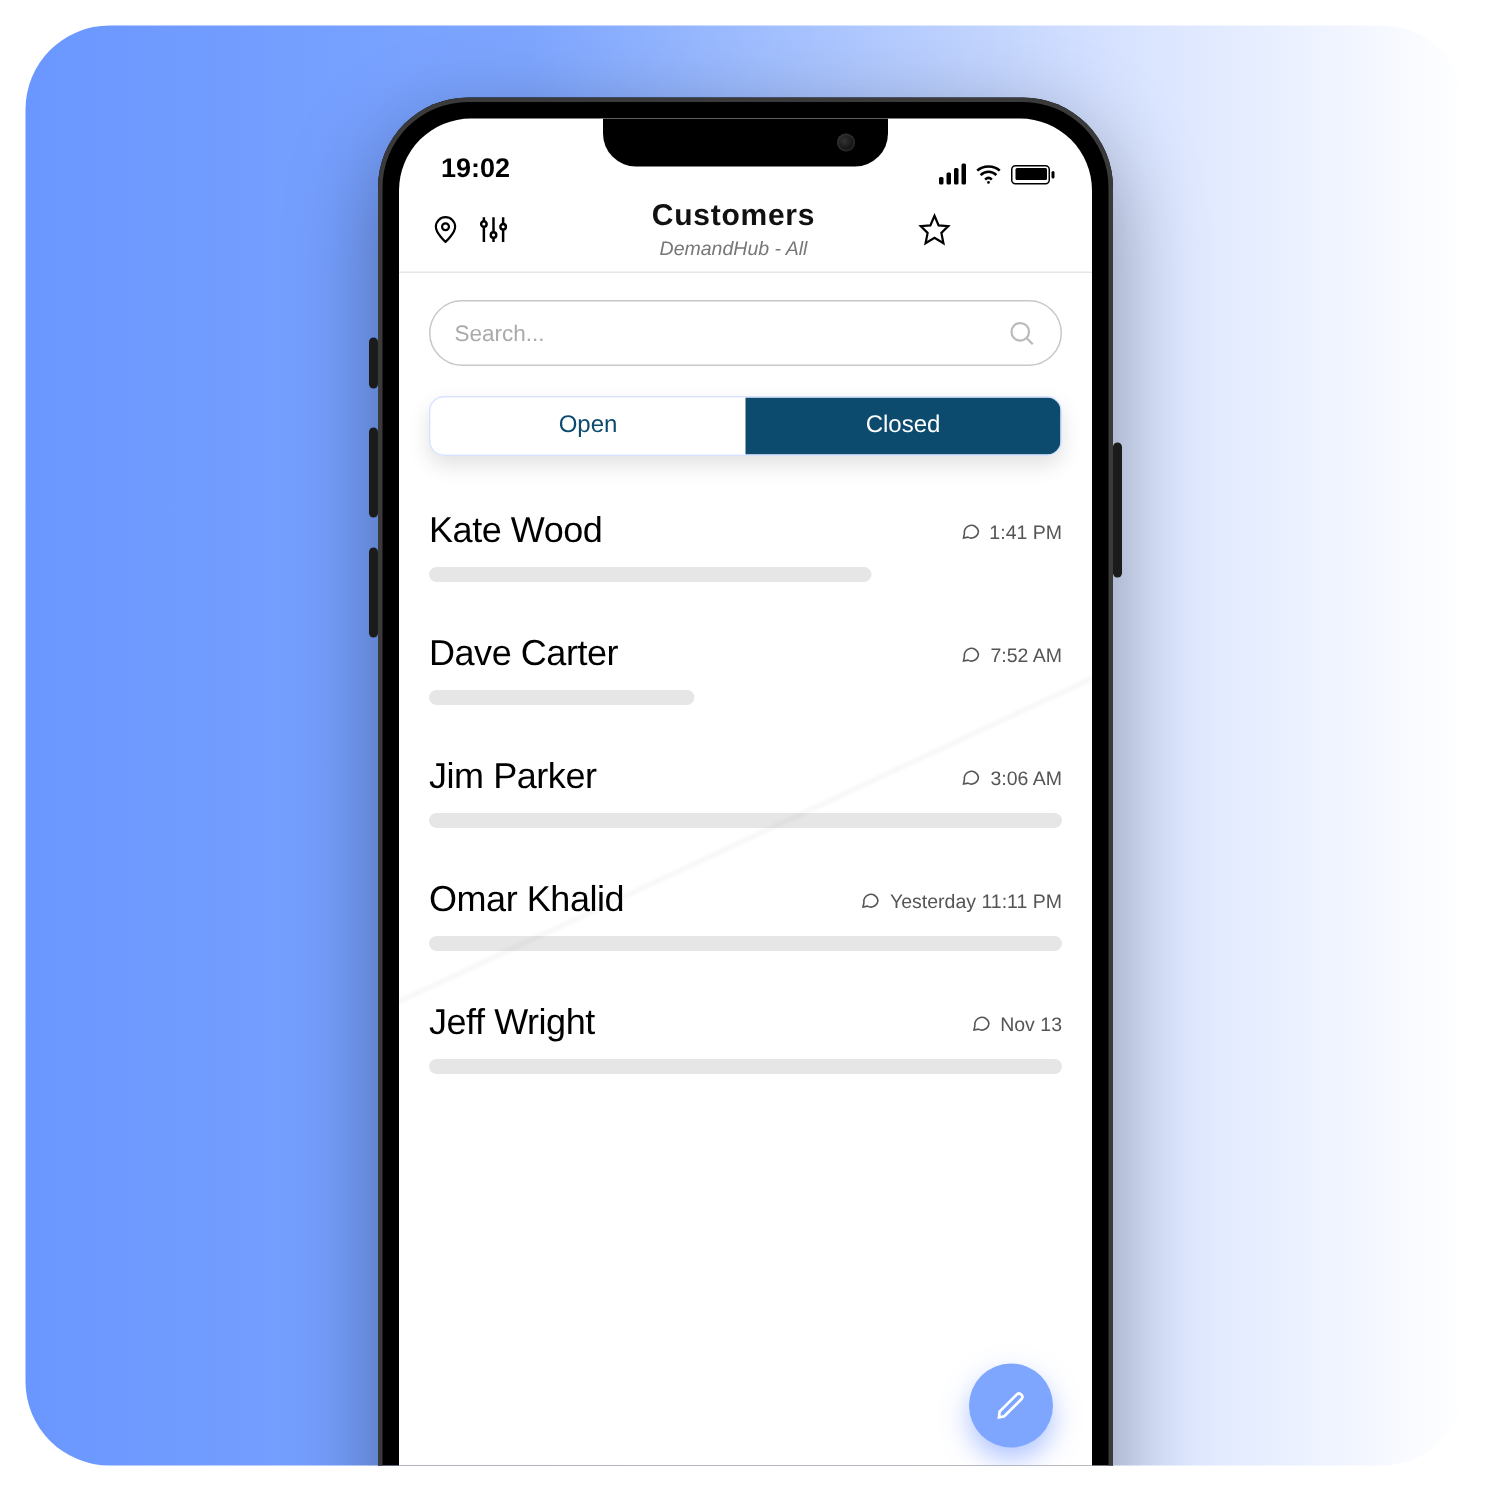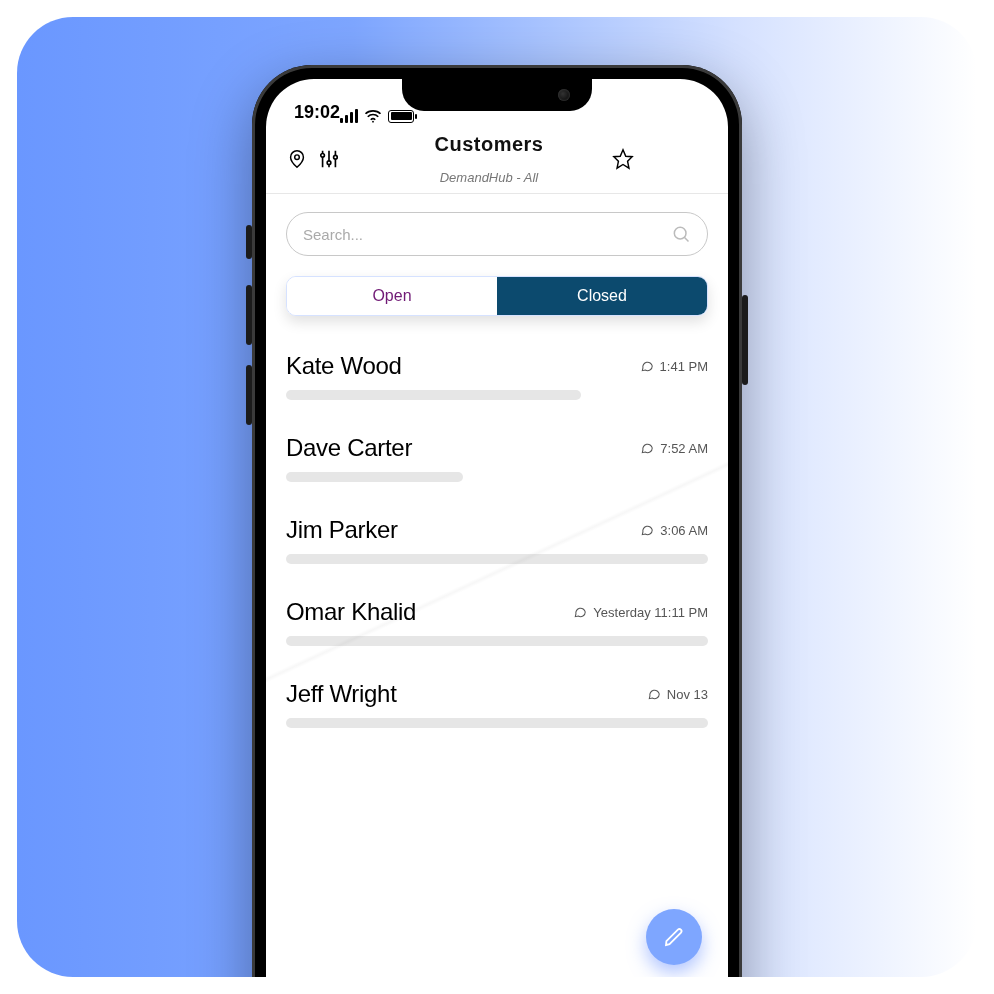--- a/index.html
+++ b/index.html
@@ -74,20 +74,21 @@
   .camera-dot {
     width:12px; height:12px; border-radius:50%;
     background: radial-gradient(circle at 40% 40%, #333, #000);
     box-shadow: inset 0 0 2px #555;
   }
   
   .status-bar {
     height: 48px;
     display: flex;
     align-items: flex-end;
+    justify-content: space-between;
     padding: 0 28px 4px 28px;
     font-weight: 700;
     font-size: 18px;
   }
   .status-icons { display: flex; align-items: center; gap: 6px; }
   .bars { display: flex; align-items: flex-end; gap: 2px; height: 14px; }
   .bars span { width: 3px; background: #000; border-radius: 1px; }
   .bars span:nth-child(1){height:5px;}
   .bars span:nth-child(2){height:8px;}
   .bars span:nth-child(3){height:11px;}
@@ -102,21 +103,21 @@
   .app-header {
     padding: 6px 36px 8px 20px;
     border-bottom: 1px solid #e7e7e7;
     display:flex;
     align-items:center;
   }
   .hdr-left { display:flex; gap:10px; align-items:center; width:80px;}
   .hdr-center { flex:1; text-align:center; }
   .hdr-right { width:80px; text-align:right; }
   .hdr-title { font-size:20px; font-weight:700; color:#111; letter-spacing:0.5px;}
-  .hdr-sub { font-size:13px; color:#777; font-style:italic; margin-top:14px;}
+  .hdr-sub { font-size:13px; color:#777; font-style:italic; margin-top:2px;}
   
   .search-wrap { padding: 18px 20px 10px 20px; }
   .search {
     border: 1px solid #c8c8c8;
     border-radius: 26px;
     height: 44px;
     display:flex; align-items:center;
     padding: 0 16px;
     color:#aaa;
     font-size:15px;
@@ -131,21 +132,21 @@
     overflow: hidden;
     box-shadow: 0 6px 14px rgba(0,0,0,0.12);
     border: 1px solid #d6e2ff;
   }
   .tab {
     flex:1;
     text-align:center;
     padding: 10px 0;
     font-size:16px;
   }
-  .tab-open { background:#fff; color:#701a75; }
+  .tab-open { background:#fff; color:#0c4a6e; }
   .tab-closed { background:#0c4a6e; color:#fff; }
   
   .list {
     padding: 8px 20px 100px 20px;
     position: relative;
   }
   .list::before {
     content:"";
     position:absolute;
     top:0; left:0; right:0; bottom:0;

